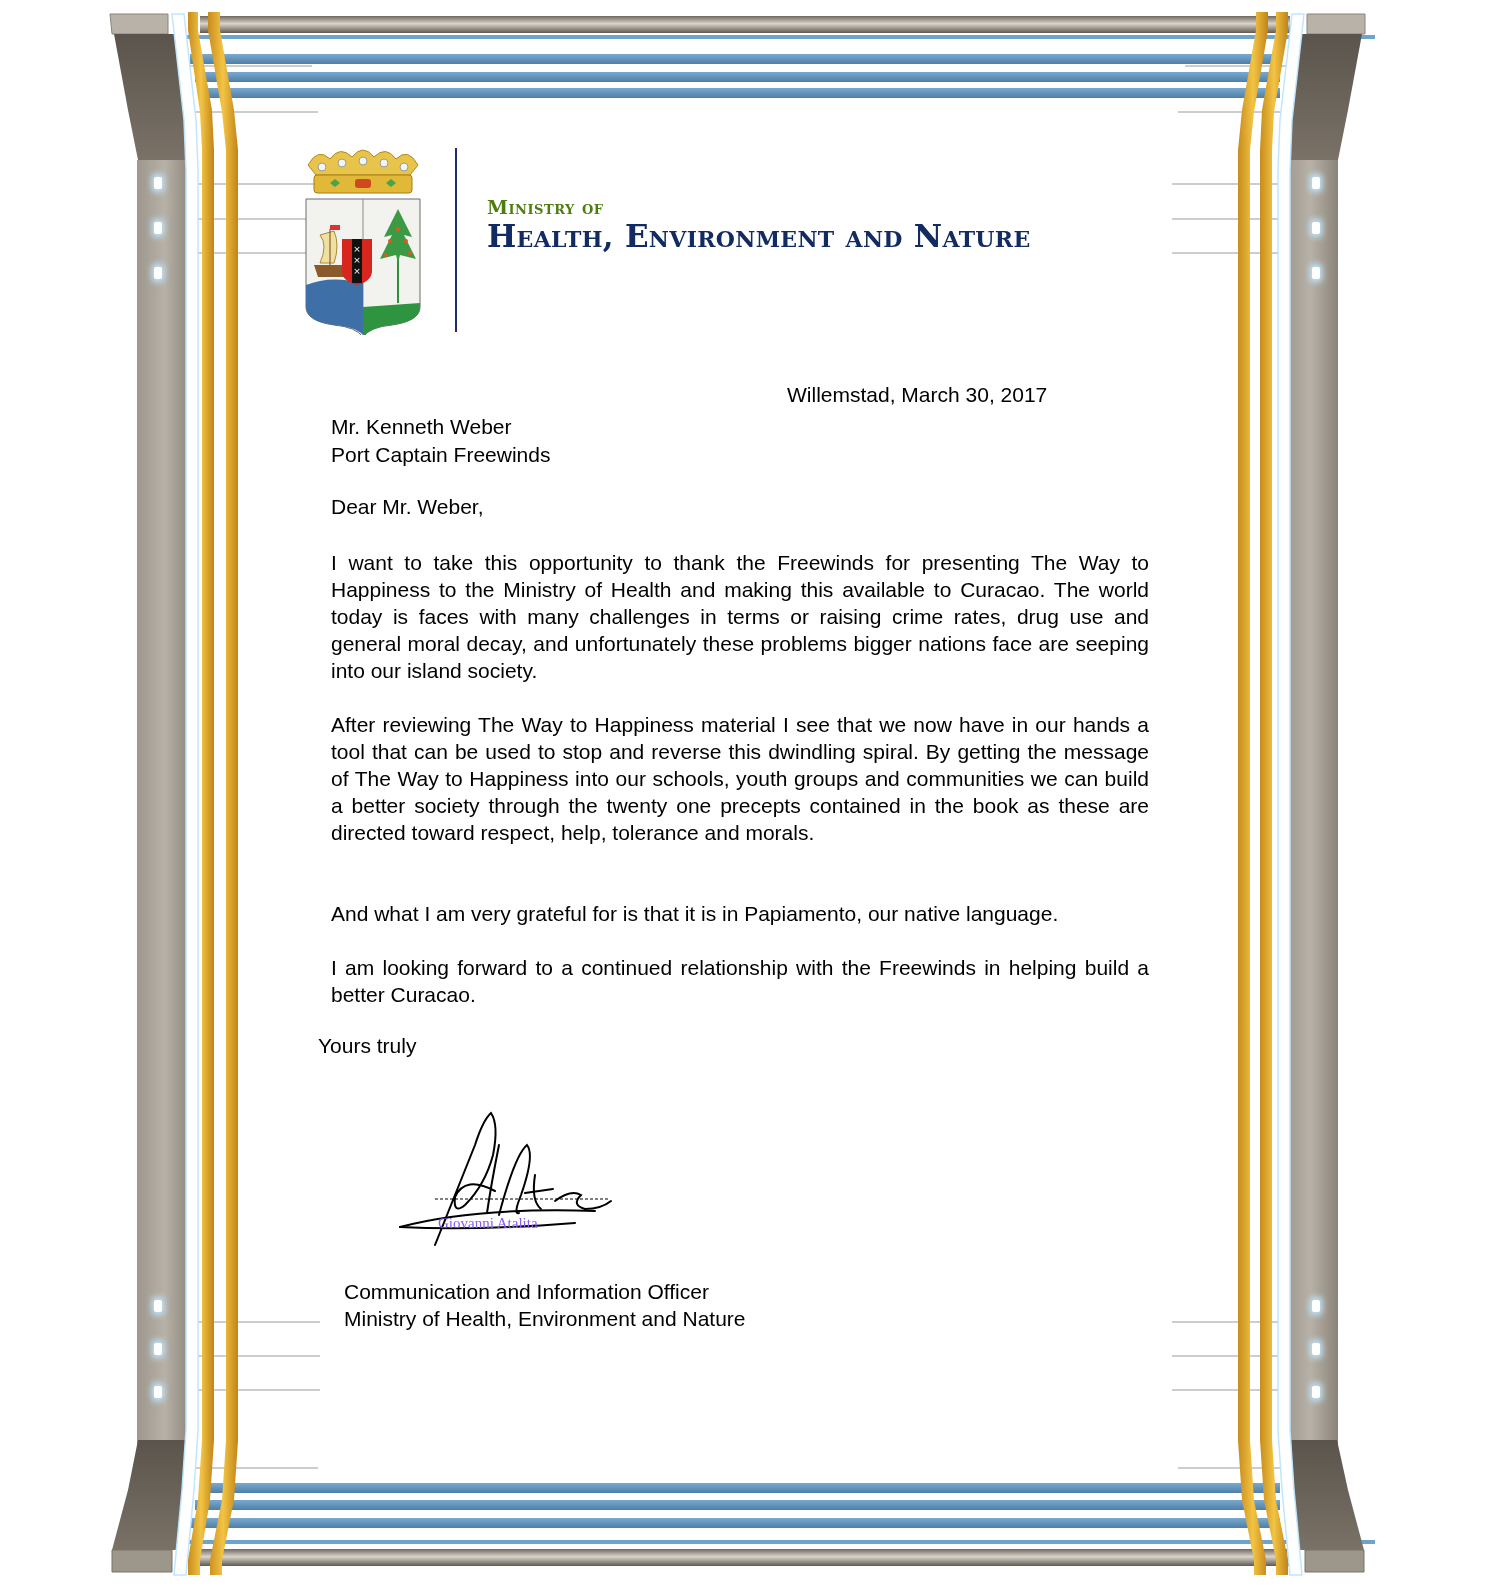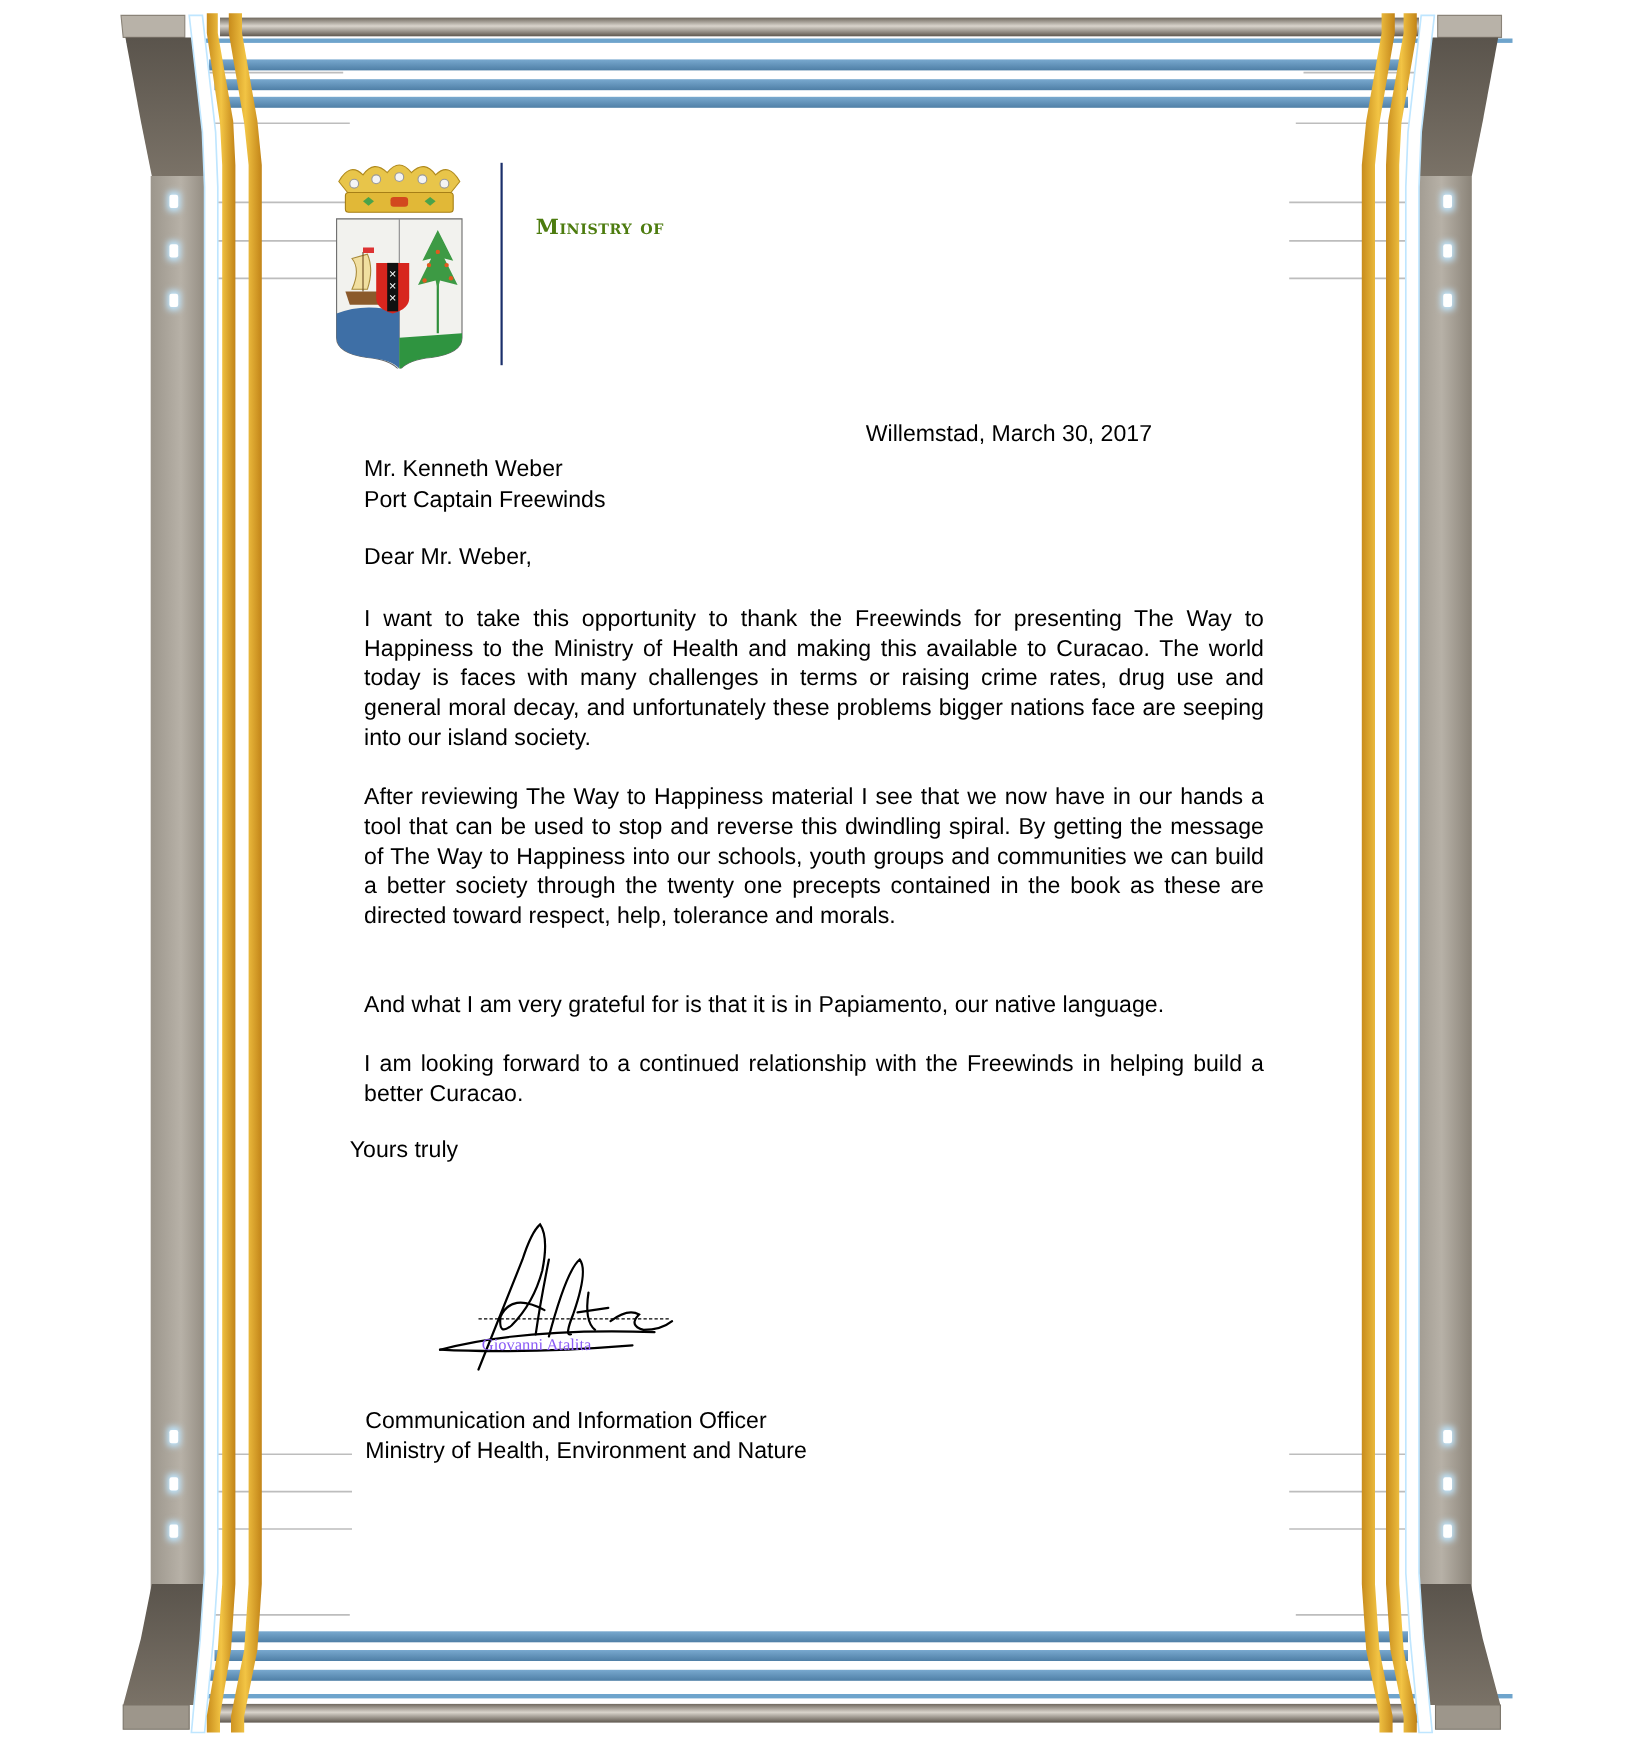--- a/index.html
+++ b/index.html
@@ -16,21 +16,21 @@
   .recipient { position: absolute; left: 331px; top: 413px; line-height: 28px; font-size: 21px; }
   .salutation { position: absolute; left: 331px; top: 495px; font-size: 21px; }
   .para { position: absolute; left: 331px; width: 818px; text-align: justify; font-size: 21px; line-height: 27px; }
   .p1 { top: 549px; }
   .p2 { top: 711px; }
   .p3 { top: 900px; }
   .p4 { top: 954px; }
   .closing { position: absolute; left: 318px; top: 1034px; font-size: 21px; }
   .signature { position: absolute; left: 395px; top: 1105px; width: 230px; height: 150px; }
   .sig-name { position: absolute; left: 438px; top: 1215px; font-family: "Liberation Serif", serif; font-size: 15px; color: #8b5cf6; }
-  .sig-block { position: absolute; left: 332px; top: 1278px; font-size: 21px; line-height: 27px; }
+  .sig-block { position: absolute; left: 344px; top: 1278px; font-size: 21px; line-height: 27px; }
 </style>
 </head>
 <body>
 
 <div class="frame">
 <svg width="1495" height="1593" viewBox="0 0 1495 1593">
   <defs>
     <linearGradient id="metalV" x1="0" y1="0" x2="1" y2="0">
       <stop offset="0" stop-color="#9c968c"></stop>
       <stop offset="0.5" stop-color="#b7b1a7"></stop>
@@ -183,20 +183,21 @@
     <line x1="98" y1="70" x2="98" y2="158" stroke="#2f8f3a" stroke-width="2"></line>
     <path d="M98 64 L84 92 L92 90 L80 114 L96 110 L98 118 L100 110 L116 114 L104 90 L112 92 Z" fill="#3d9a44"></path>
     <circle cx="90" cy="96" r="2" fill="#e05a1e"></circle>
     <circle cx="106" cy="96" r="2" fill="#e05a1e"></circle>
     <circle cx="86" cy="110" r="2" fill="#e05a1e"></circle>
     <circle cx="110" cy="108" r="2" fill="#e05a1e"></circle>
     <circle cx="98" cy="84" r="2" fill="#e05a1e"></circle>
   </svg>
   <div class="divider"></div>
   <div class="ministry-small" data-bind="letterhead.ministry_prefix">Ministry of</div>
+  <div class="ministry-big" data-bind="letterhead.ministry_name">Health, Environment and Nature</div>
 </div>
 
 <div class="date" data-bind="letter.place_date">Willemstad, March 30, 2017</div>
 
 <div class="recipient">
   <div data-bind="letter.recipient.name">Mr. Kenneth Weber</div>
   <div data-bind="letter.recipient.title">Port Captain Freewinds</div>
 </div>
 
 <div class="salutation" data-bind="letter.salutation">Dear Mr. Weber,</div>

